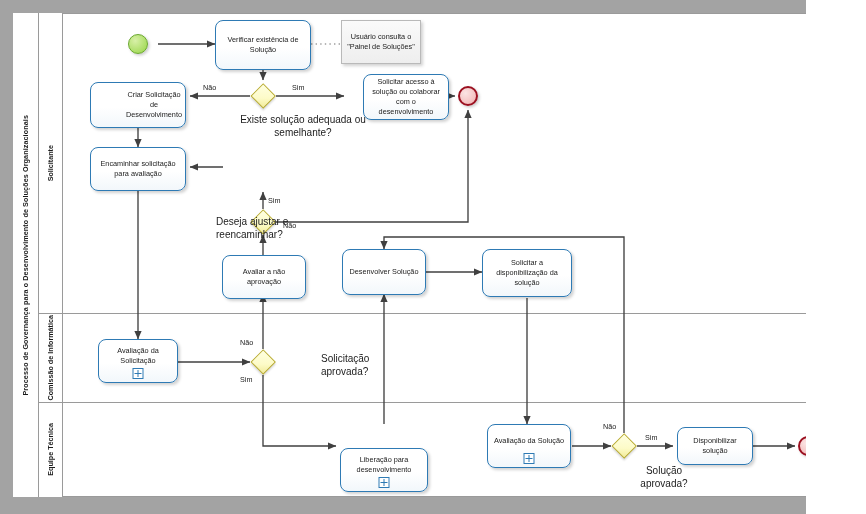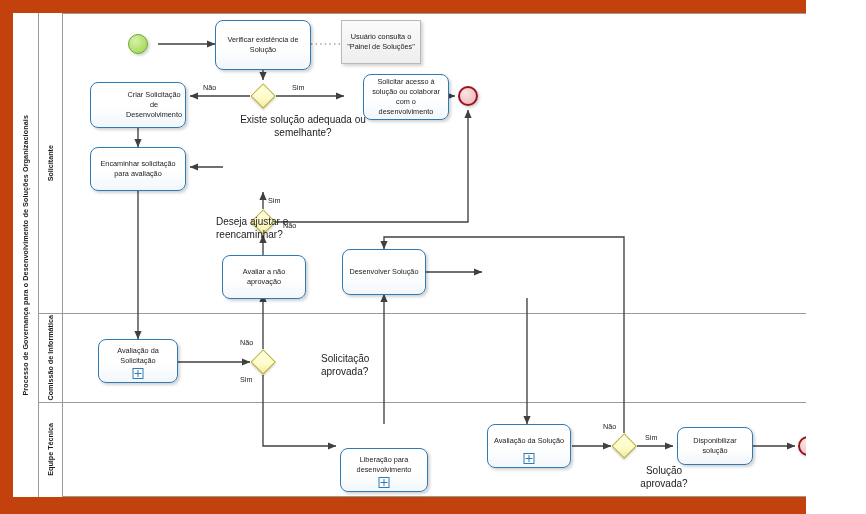--- a/index.html
+++ b/index.html
@@ -1,17 +1,17 @@
 <!DOCTYPE html>
 <html><head>
 <meta charset="utf-8">
 <style>
   html,body{margin:0;padding:0;background:#ffffff;}
   body{font-family:"Liberation Sans", sans-serif;}
-  #canvas{position:relative;width:806px;height:514px;background:#c2410c;overflow:hidden;}
+  #canvas{position:relative;width:806px;height:514px;background:#a3a3a3;overflow:hidden;}
 
   
   .pool{position:absolute;left:13px;top:13px;width:815px;height:484px;
         border:1px solid #9a9a9a;box-sizing:border-box;background:#fff;}
   .pool-label{position:absolute;left:13px;top:13px;width:26px;height:484px;
         border-right:1px solid #9a9a9a;box-sizing:border-box;display:flex;
         align-items:center;justify-content:center;background:#fff;}
   .pool-label span{writing-mode:vertical-rl;transform:rotate(180deg);
         font-size:7.2px;font-weight:bold;color:#1a1a1a;letter-spacing:.1px;
         white-space:nowrap;}
@@ -171,20 +171,23 @@
 
 
   <div class="task" style="left:222px;top:255px;width:84px;height:44px;">
     <span class="lbl">Avaliar a não aprovação</span>
   </div>
 
   <div class="task" style="left:342px;top:249px;width:84px;height:46px;">
     <span class="lbl">Desenvolver Solução</span>
   </div>
 
+  <div class="task" style="left:482px;top:249px;width:90px;height:48px;">
+    <span class="lbl">Solicitar a disponibilização da solução</span>
+  </div>
 
   <div class="task sub" style="left:98px;top:339px;width:80px;height:44px;">
     <span class="lbl">Avaliação da Solicitação</span>
     <span class="subicon">
         <i></i>
       </span>
   </div>
 
   <div class="task sub" style="left:340px;top:448px;width:88px;height:44px;">
     <span class="lbl">Liberação para desenvolvimento</span>

